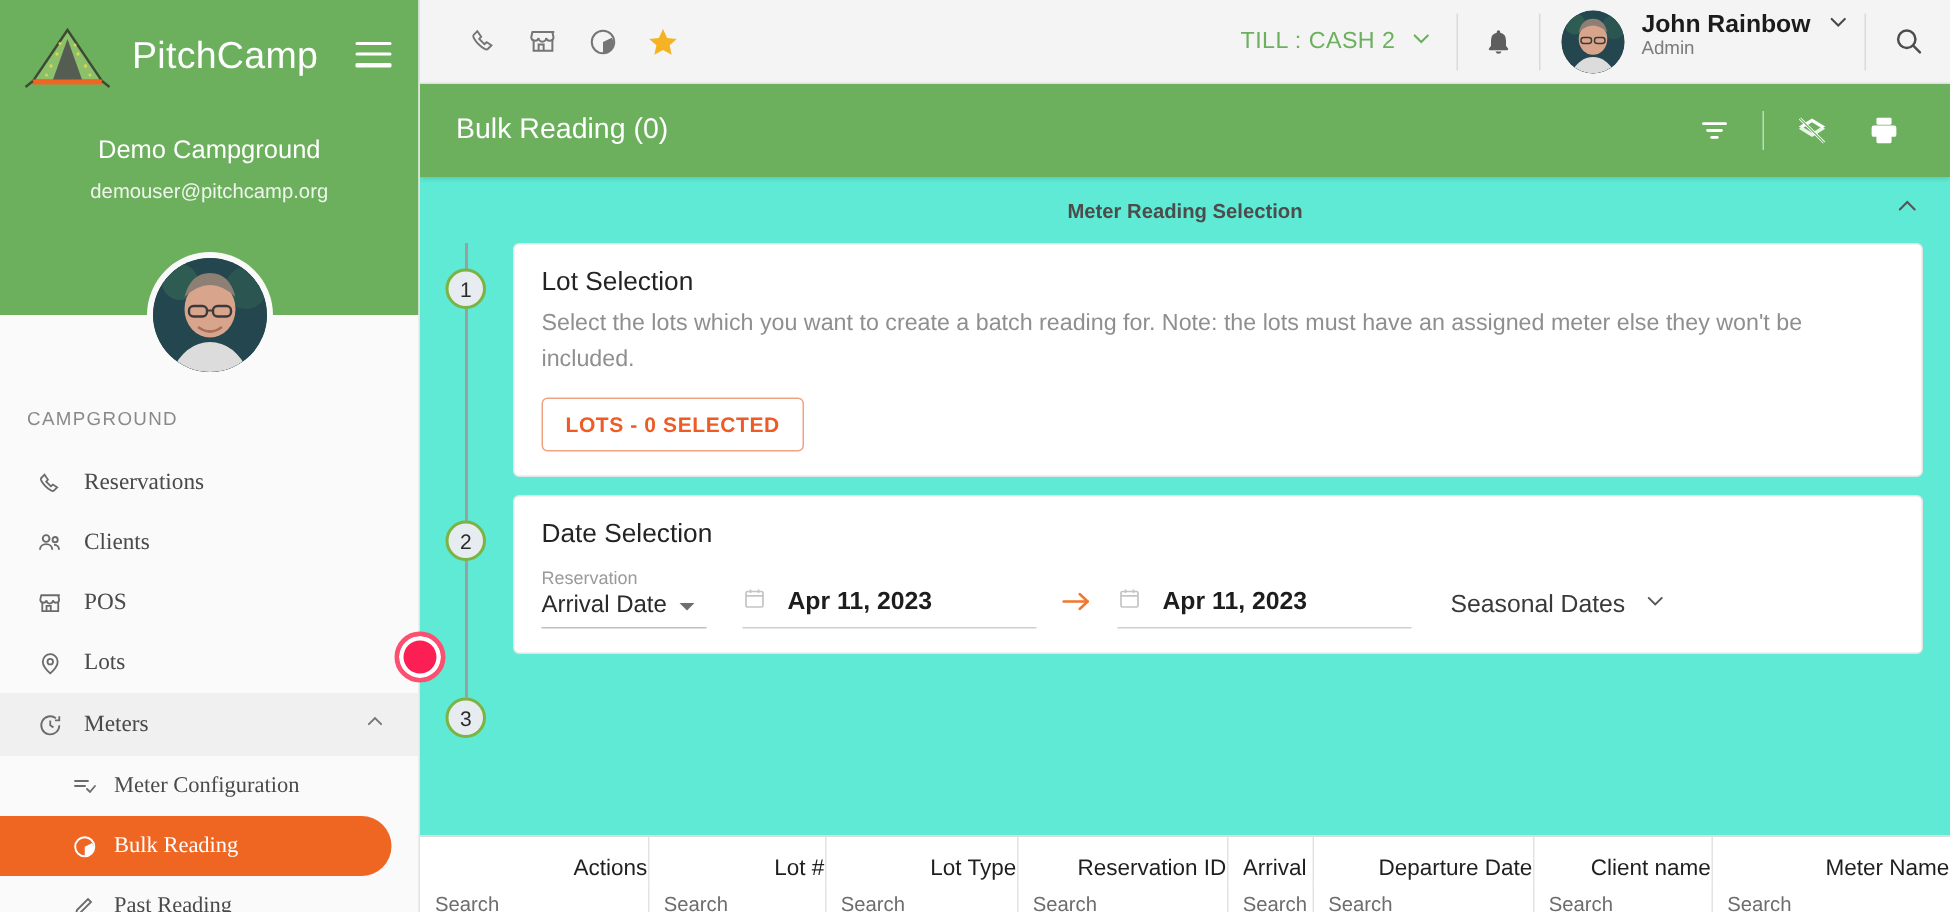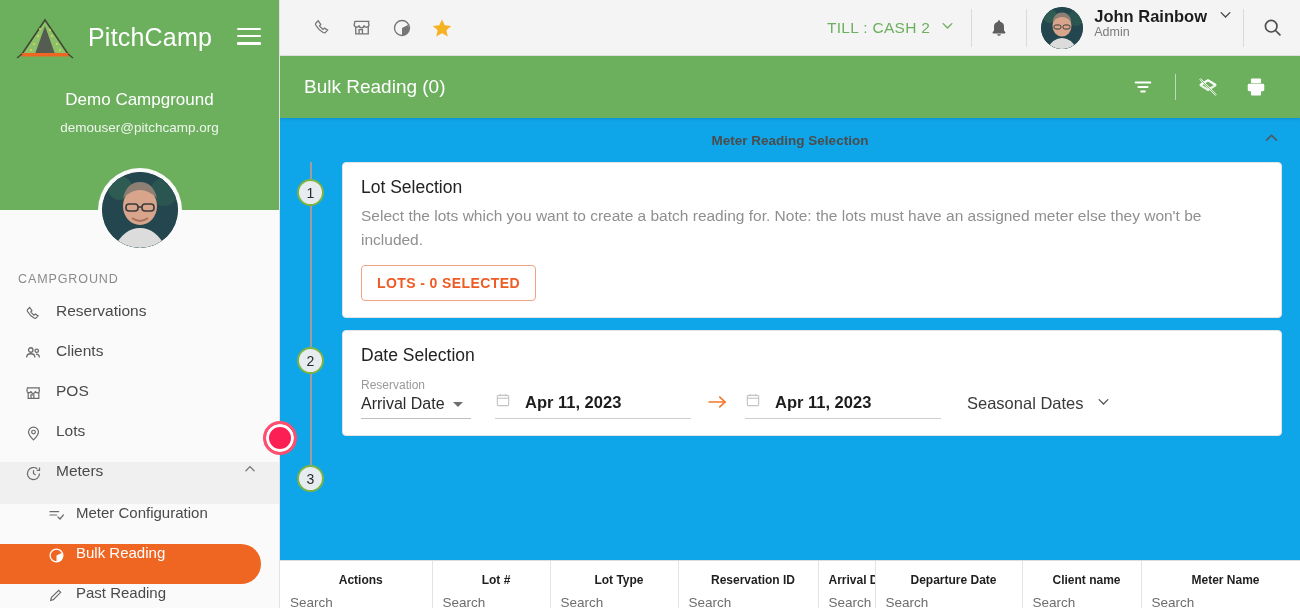--- a/index.html
+++ b/index.html
@@ -64,45 +64,45 @@
   .avatar-img {
     width: 100%; height: 100%; border-radius: 50%;
     overflow: hidden; background: #20414a; position: relative;
   }
   .sb-section-label {
     color: #8a8a8a; font-size: 12.5px; letter-spacing: .9px;
     padding: 62px 0 0 18px;
   }
   .nav { margin-top: 16px; }
   .nav-item {
-    display: flex; 
+    display: flex; align-items: center;
     height: 40px; padding-left: 22px;
     color: #4a4a4a; font-size: 15.5px;
-    cursor: pointer; position: relative;
+    cursor: pointer; position: relative; font-family: Liberation Serif, serif;
   }
   .nav-item .nico {
     width: 22px; height: 22px; flex: 0 0 22px;
     margin-right: 12px; display:flex; align-items:center; justify-content:center;
     color: #6b6b6b;
   }
   .nav-item.group { background: #f0f0f0; height: 42px; }
   .nav-item.sub { padding-left: 46px; font-size: 15px; }
   .nav-item.sub .nico { width: 20px; flex: 0 0 20px; margin-right: 10px; }
   .nav-item.active {
     background: #ef6623;
     color: #ffffff;
     border-radius: 0 22px 22px 0;
     margin-right: 18px;
     height: 40px;
   }
   .nav-item.active .nico { color: #ffffff; }
   .chev-up { margin-left: auto; margin-right: 22px; color:#767676; }
 
   
-  .main { flex: 1 1 auto; height: 608px; position: relative; background:#0ea5e9; overflow:hidden; }
+  .main { flex: 1 1 auto; height: 608px; position: relative; background:#5eead4; overflow:hidden; }
 
   .topbar {
     height: 56px; background: #f4f4f4;
     display: flex; align-items: center;
     border-bottom: 1px solid #e4e4e4;
     padding: 0 0 0 22px;
   }
   .topbar .ticon {
     width: 40px; height: 40px; display:flex; align-items:center; justify-content:center;
     color: #757575; cursor: pointer;
@@ -186,21 +186,21 @@
   .seasonal { margin-left: 26px; display:flex; align-items:center; gap:12px; padding-bottom:6px; color:#3a3a3a; font-size:16.5px; cursor:pointer;}
 
   
   .table-wrap {
     position:absolute; left:0; right:0; bottom:0;
     border-top: 1px solid #dcdcdc;
     background:#fff;
   }
   table { border-collapse: collapse; width: 1020px; table-layout: fixed; }
   th {
-    text-align:center; font-size:12px; font-weight:700; color:#1f1f1f;
+    text-align:right; font-size:15px; font-weight:400; color:#1f1f1f;
     padding: 12px 0 4px 10px; border-right:1px solid #e3e3e3;
     vertical-align: top;
   }
   td.searchcell {
     font-size:13.5px; color:#6d6d6d; padding: 4px 0 10px 10px;
     border-right:1px solid #e3e3e3;
   }
   .th-clip { overflow:hidden; white-space:nowrap; }
 
   

